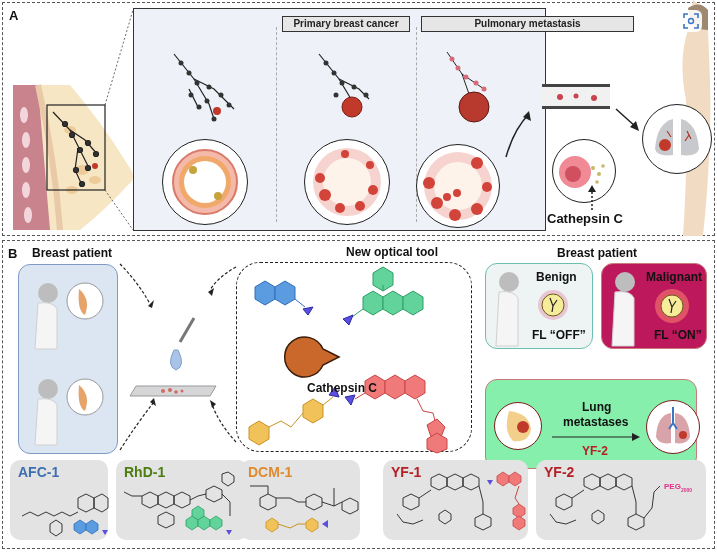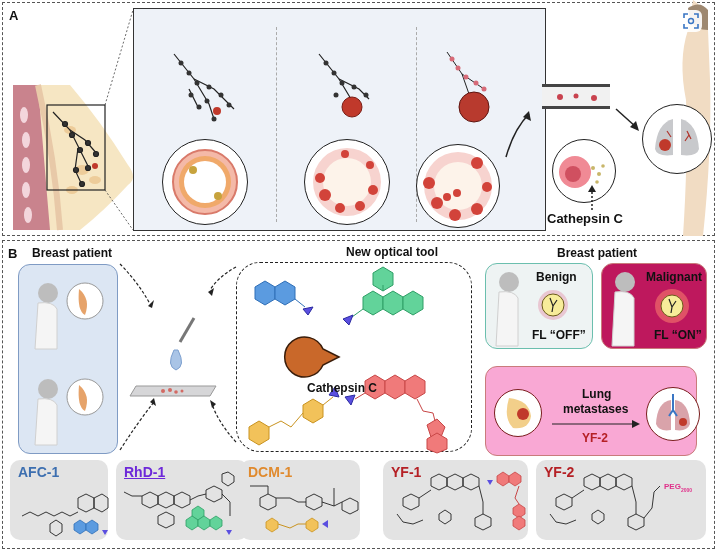--- a/index.html
+++ b/index.html
@@ -62,21 +62,23 @@
   <circle cx="85" cy="86" r="3" fill="#c0392b"></circle>
 </svg>
 
 <svg style="left:0;top:0;" width="140" height="236">
   <line x1="105" y1="105" x2="133" y2="10" stroke="#444" stroke-dasharray="2,2" stroke-width="0.8"></line>
   <line x1="105" y1="190" x2="133" y2="230" stroke="#444" stroke-dasharray="2,2" stroke-width="0.8"></line>
 </svg>
 
 <div class="stage-box">
   <div class="vdots" style="left:142px;"></div>
+  <div class="stage-title" style="left:148px;width:128px;">Primary breast cancer</div>
   <div class="vdots" style="left:282px;"></div>
+  <div class="stage-title" style="left:287px;width:213px;">Pulmonary metastasis</div>
 
   <svg style="left:35px;top:40px;" width="80" height="80">
     <g stroke="#222" stroke-width="1.2" fill="none">
       <path d="M5,5 L25,30 L40,55 L45,70"></path>
         <path d="M25,30 L45,40 L65,60"></path>
         <path d="M20,40 L30,60"></path>
     </g>
     <g fill="#333">
       <circle cx="12" cy="14" r="2.5"></circle>
         <circle cx="20" cy="24" r="2.5"></circle>
@@ -330,21 +332,21 @@
   </svg>
   <div class="label-bold" style="left:44px;top:6px;font-size:12px;">Malignant</div>
   <svg style="left:52px;top:24px;" width="36" height="36">
     <circle cx="18" cy="18" r="17" fill="#ee6b6b" opacity="0.7"></circle>
     <circle cx="18" cy="18" r="11" fill="#f7ec9a" stroke="#6b5a1a"></circle>
     <path d="M15,11 L18,19 L17,25 M18,19 L22,13" stroke="#222" stroke-width="1.2" fill="none"></path>
   </svg>
   <div class="label-bold" style="left:52px;top:64px;font-size:12px;">FL “ON”</div>
 </div>
 
-<div class="rounded-box" style="left:485px;top:366px;width:212px;height:90px;background:#f9a8d4;border:1.5px solid #c97b7b;">
+<div class="rounded-box" style="left:485px;top:379px;width:212px;height:90px;background:#86efac;border:1.5px solid #c97b7b;">
   <div class="circle" style="left:8px;top:22px;width:48px;height:48px;border-color:#7a1d1d;">
     <svg style="left:0;top:0;" width="46" height="46">
       <path d="M14,8 Q34,10 36,26 Q34,40 18,38 Q8,28 14,8" fill="#f2cf8a"></path>
       <circle cx="28" cy="24" r="6" fill="#c0392b"></circle>
     </svg>
   </div>
   <div class="label-bold" style="left:96px;top:20px;font-size:12px;">Lung</div>
   <div class="label-bold" style="left:77px;top:35px;font-size:12px;">metastases</div>
   <svg style="left:66px;top:52px;" width="90" height="10">
     <line x1="0" y1="5" x2="84" y2="5" stroke="#222" stroke-width="1.2"></line>
@@ -372,21 +374,21 @@
     </g>
     <g fill="#5b9be0" stroke="#2f6fb7" stroke-width="0.8">
       <polygon points="58,44 64,40 70,44 70,50 64,54 58,50"></polygon>
       <polygon points="70,44 76,40 82,44 82,50 76,54 70,50"></polygon>
     </g>
     <polygon points="86,50 92,50 89,55" fill="#5b4fe0"></polygon>
   </svg>
 </div>
 
 <div class="compound-card" style="left:116px;width:132px;">
-  <div class="compound-name" style="color:#6d28d9;text-decoration:underline;">RhD-1</div>
+  <div class="compound-name" style="color:#4d7c0f;">RhD-1</div>
   <svg style="left:6px;top:12px;" width="124" height="66">
     <g stroke="#222" stroke-width="0.9" fill="none">
       <polygon points="20,24 28,20 36,24 36,32 28,36 20,32"></polygon>
       <polygon points="36,24 44,20 52,24 52,32 44,36 36,32"></polygon>
       <polygon points="52,24 60,20 68,24 68,32 60,36 52,32"></polygon>
       <polygon points="36,44 44,40 52,44 52,52 44,56 36,52"></polygon>
       <polygon points="84,18 92,14 100,18 100,26 92,30 84,26"></polygon>
       <polygon points="100,2 106,0 112,4 112,10 106,14 100,10"></polygon>
       <path d="M2,20 L10,24 L20,24 M68,28 L76,24 L84,22 M100,22 L108,30 L108,44"></path>
     </g>

